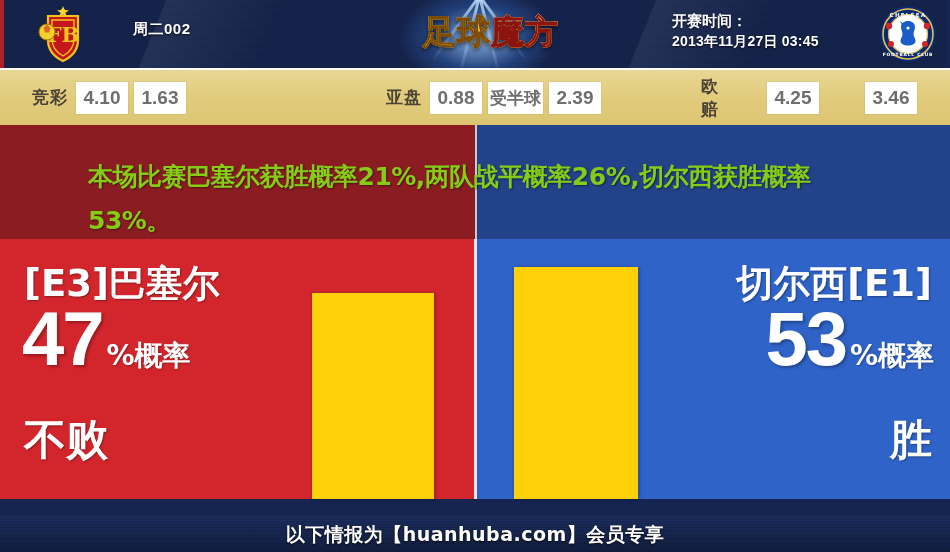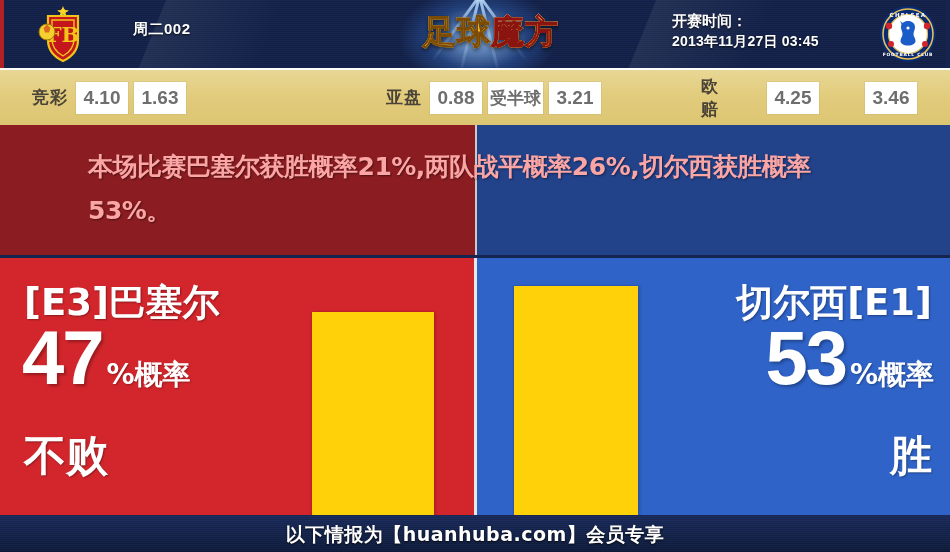--- a/index.html
+++ b/index.html
@@ -125,31 +125,31 @@
   #odds-g2{left:685px;gap:40px;}
 
   
   .summary{
     position:absolute;left:0;top:125px;width:950px;height:130px;
   }
   .summary-bg-left{position:absolute;left:0;top:0;width:476px;height:130px;background:#8b1d22;}
   .summary-bg-right{position:absolute;left:476px;top:0;width:474px;height:130px;background:#22428a;}
   .summary-divider{position:absolute;left:475px;top:0;width:2px;height:130px;background:#c9c9c9;}
   .summary-text{
-    position:absolute;left:88px;top:20px;width:790px;
-    color:#fca5a5;
+    position:absolute;left:88px;top:30px;width:790px;
+    color:#84cc16;
     font-size:25px;font-weight:bold;line-height:44px;
     letter-spacing:-.5px;
     font-family:"DejaVu Sans","Liberation Sans",sans-serif;
     text-shadow:1px 1px 2px rgba(0,0,0,.45);
   }
 
   
   .panels{
-    position:absolute;left:0;top:258px;width:950px;height:260px;
+    position:absolute;left:0;top:239px;width:950px;height:260px;
   }
   .panel-left{position:absolute;left:0;top:0;width:476px;height:260px;background:#d3262c;}
   .panel-right{position:absolute;left:476px;top:0;width:474px;height:260px;background:#2f63c8;}
   .panel-divider{position:absolute;left:474px;top:0;width:3px;height:260px;background:#e8e8e8;}
 
   .team-name{
     position:absolute;
     color:#ffffff;font-weight:bold;font-size:37px;line-height:42px;
     font-family:"DejaVu Sans","Liberation Sans",sans-serif;
     text-shadow:1px 1px 2px rgba(0,0,0,.35);
@@ -172,21 +172,21 @@
   }
   .pct-unit{
     color:#ffffff;font-weight:bold;font-size:28px;line-height:34px;
     margin-left:4px;
     font-family:"DejaVu Sans","Liberation Sans",sans-serif;
     text-shadow:1px 1px 2px rgba(0,0,0,.3);
   }
   .outcome{
     position:absolute;
     color:#ffffff;font-weight:bold;font-size:42px;line-height:46px;
-    font-family:Liberation Mono, monospace;
+    font-family:Liberation Serif, serif;
     text-shadow:1px 1px 2px rgba(0,0,0,.35);
     white-space:nowrap;
   }
   #outcome-left{left:24px;top:178px;}
   #outcome-right{right:18px;top:178px;}
 
   .bar{
     position:absolute;bottom:0;
     background:#ffd108;
     box-shadow:2px 0 3px rgba(0,0,0,.18), -1px 0 2px rgba(0,0,0,.12);
@@ -272,21 +272,21 @@
     <div class="odds-group" id="odds-g0">
       <span class="gl">竞彩</span>
       <span class="odds-cell">4.10</span>
       <span class="odds-cell">1.63</span>
     </div>
 
     <div class="odds-group" id="odds-g1">
       <span class="gl">亚盘</span>
       <span class="odds-cell">0.88</span>
       <span class="odds-cell cn">受半球</span>
-      <span class="odds-cell">3.21</span>
+      <span class="odds-cell">2.39</span>
     </div>
 
     <div class="odds-group" id="odds-g2">
       <span class="gl">欧赔</span>
       <span class="odds-cell">4.25</span>
       <span class="odds-cell">3.46</span>
       <span class="odds-cell">1.84</span>
     </div>
   </div>
 

